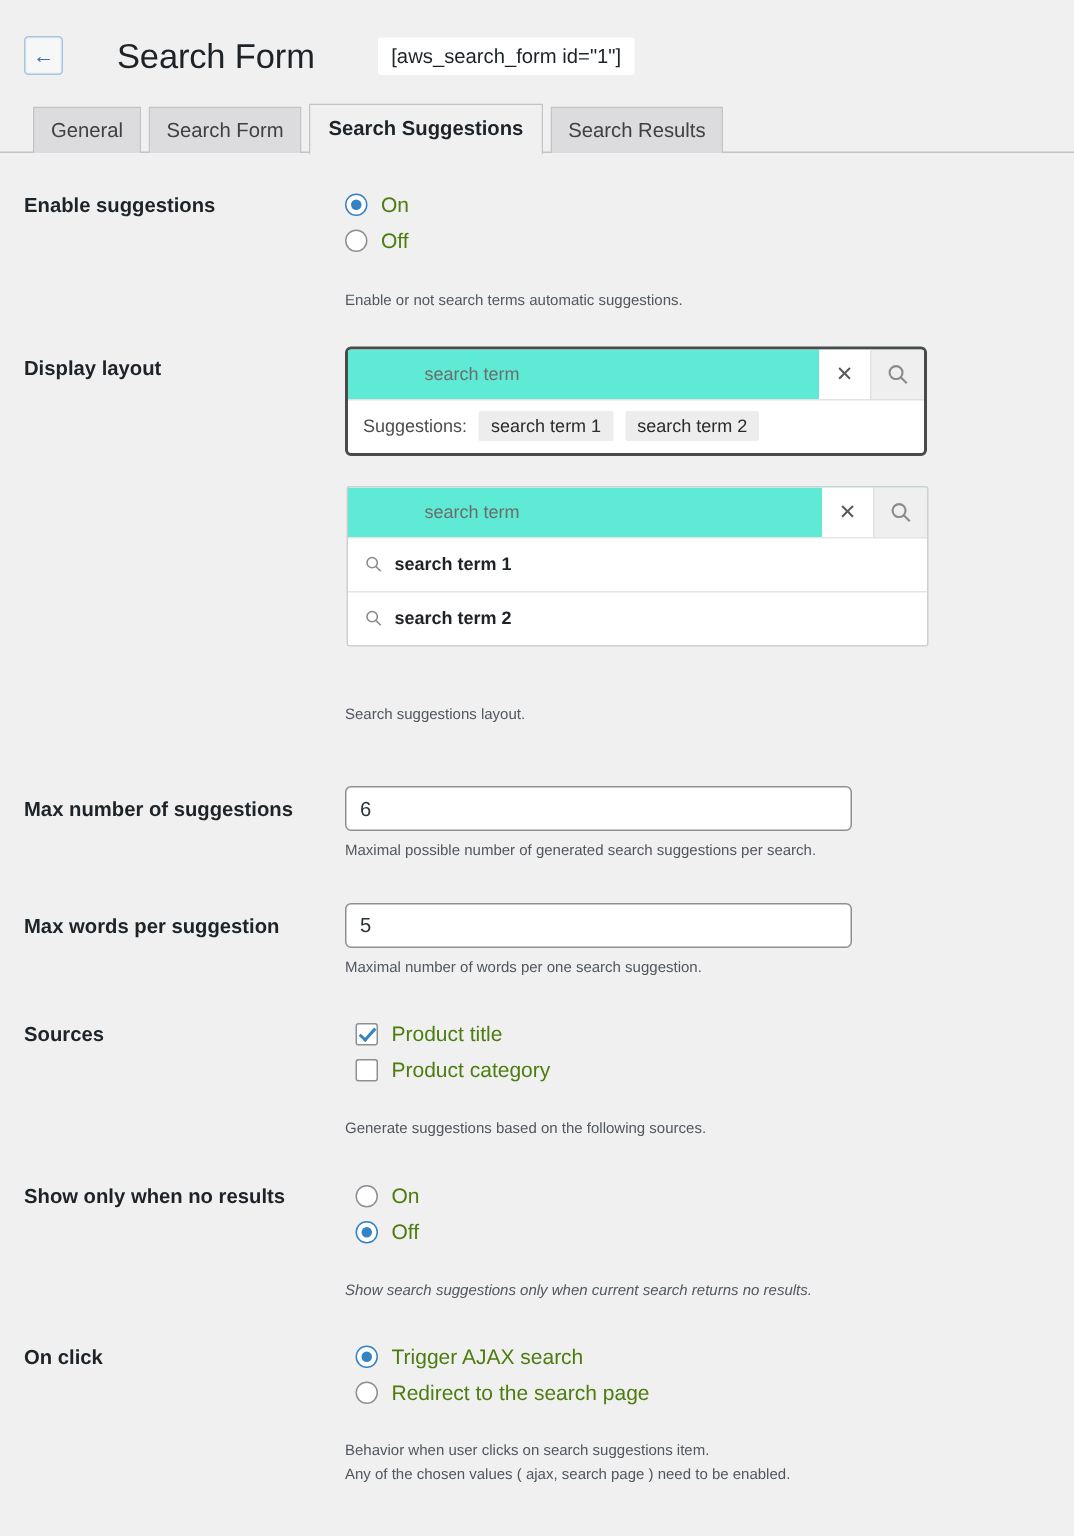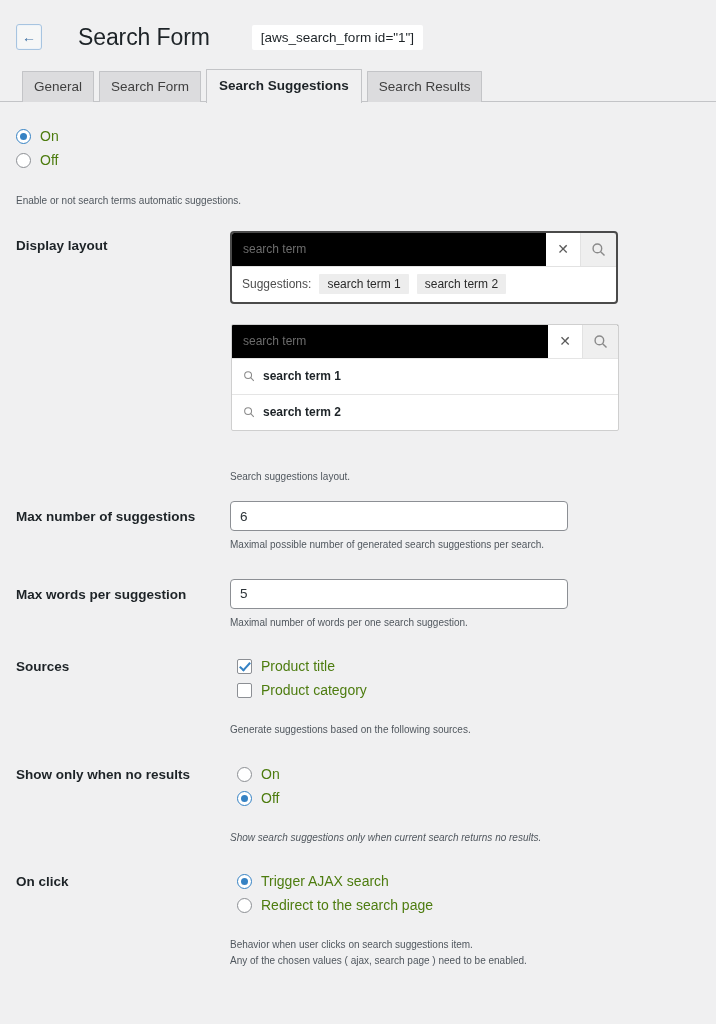--- a/index.html
+++ b/index.html
@@ -98,21 +98,21 @@
   }
 
   
   .layout-box {
     width: 388px; background: #fff; border: 1px solid #cfcfcf;
     border-radius: 2px; cursor: pointer; overflow: hidden;
   }
   .layout-box.selected {
     border: 2px solid #4a4a4a; border-radius: 4px;
   }
-  .lb-searchrow { display: flex; align-items: stretch; height: 33px; background: #000000; }
+  .lb-searchrow { display: flex; align-items: stretch; height: 33px; background: #5eead4; padding-left: 40px; }
   .lb-input {
     flex: 1 1 auto; display: flex; align-items: center;
     font-size: 12px; color: #6c6c6c; padding-left: 11px;
   }
   .lb-clear {
     width: 34px; display: flex; align-items: center; justify-content: center;
     color: #5a5a5a; font-size: 14px; background: #fff;
   }
   .lb-magnify {
     width: 36px; background: #efefef; border-left: 1px solid #e2e2e2;
@@ -150,34 +150,35 @@
   <div class="tabs">
     <div class="tab">General</div>
     <div class="tab">Search Form</div>
     <div class="tab active">Search Suggestions</div>
     <div class="tab">Search Results</div>
   </div>
 
   <div class="form">
 
     <div class="row" style="margin-bottom:22px;">
+      <div class="row-label">Enable suggestions</div>
       <div class="row-field">
         <div class="opt">
           <span class="radio checked"></span>
           <span class="opt-label">On</span>
         </div>
         <div class="opt">
           <span class="radio"></span>
           <span class="opt-label">Off</span>
         </div>
         <div class="desc" style="margin-top:22px;">Enable or not search terms automatic suggestions.</div>
       </div>
     </div>
 
-    <div class="row" style="margin-bottom:17px;">
+    <div class="row" style="margin-bottom:40px;">
       <div class="row-label" style="padding-top:6px;">Display layout</div>
       <div class="row-field">
 
         <div class="layout-box selected">
           <div class="lb-searchrow">
             <div class="lb-input">search term</div>
             <div class="lb-clear">✕</div>
             <div class="lb-magnify">
               <svg class="icon-mag" width="15" height="15" viewBox="0 0 16 16" fill="none" stroke="currentColor" stroke-width="1.5">
                 <circle cx="6.8" cy="6.8" r="4.6"></circle>

